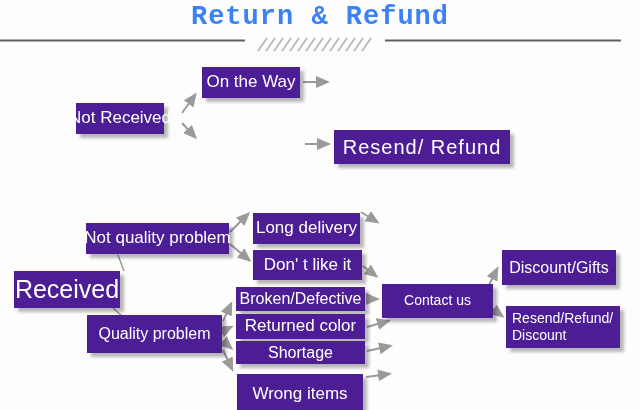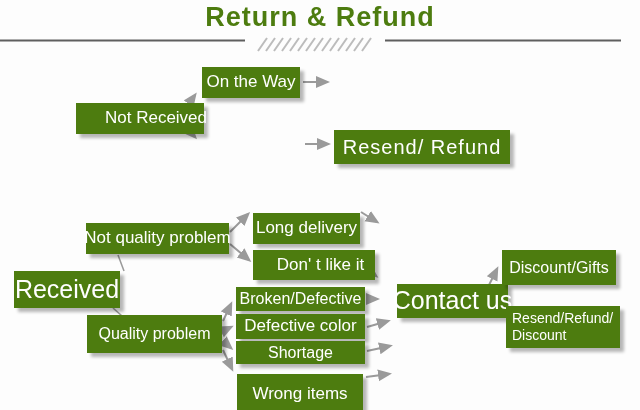--- a/index.html
+++ b/index.html
@@ -3,25 +3,25 @@
 <meta charset="utf-8">
 <style>
   html,body{margin:0;padding:0;}
   body{
     width:640px;height:410px;overflow:hidden;position:relative;
     background:#fdfdfd;font-family:"Liberation Sans",sans-serif;
   }
   .stage{position:absolute;left:0;top:0;width:640px;height:410px;}
   .page-title{
     position:absolute;left:0;right:0;top:2px;text-align:center;
-    font-family:Liberation Sans, sans-serif;
-    font-weight:bold;font-size:27px;color:#4d7c0f;letter-spacing:1px;
+    font-family:Liberation Mono, monospace;
+    font-weight:bold;font-size:27px;color:#3b82f6;letter-spacing:1px;
   }
   .node{
-    position:absolute;background:#4d7c0f;color:#ffffff;
+    position:absolute;background:#4c1d95;color:#ffffff;
     display:flex;align-items:center;justify-content:center;
     box-shadow:4px 4px 3px rgba(0,0,0,0.28);
     white-space:nowrap;line-height:1.1;
   }
   .node.twoline{
     white-space:pre-line;justify-content:flex-start;
     padding-left:6px;text-align:left;line-height:1.25;
   }
   svg.layer{position:absolute;left:0;top:0;pointer-events:none;}
   .edge{stroke:#9a9a9a;stroke-width:2;fill:none;}
@@ -63,32 +63,32 @@
     <line class="edge" marker-end="url(#ah)" x1="223" y1="341" x2="231" y2="348"></line>
     <line class="edge" marker-end="url(#ah)" x1="223" y1="350" x2="232" y2="369"></line>
     <line class="edge" marker-end="url(#ah)" x1="367" y1="299" x2="377" y2="299"></line>
     <line class="edge" marker-end="url(#ah)" x1="367" y1="327" x2="388" y2="321"></line>
     <line class="edge" marker-end="url(#ah)" x1="367" y1="351" x2="390" y2="346"></line>
     <line class="edge" marker-end="url(#ah)" x1="366" y1="377" x2="389" y2="374"></line>
     <line class="edge" marker-end="url(#ah)" x1="486" y1="291" x2="497" y2="269"></line>
     <line class="edge" marker-end="url(#ah)" x1="486" y1="304" x2="502" y2="316"></line>
   </svg>
 
-  <div class="node" style="left:76px;top:103px;width:96px;height:31px;font-size:17px;padding-left:32px;">Not Received</div>
+  <div class="node" style="left:76px;top:103px;width:88px;height:31px;font-size:17px;">Not Received</div>
   <div class="node" style="left:202px;top:67px;width:98px;height:31px;font-size:17px;">On the Way</div>
   <div class="node" style="left:334px;top:130px;width:176px;height:34px;font-size:20px;letter-spacing:1px;">Resend/ Refund</div>
 
   <div class="node" style="left:14px;top:271px;width:106px;height:37px;font-size:25px;">Received</div>
   <div class="node" style="left:86px;top:223px;width:143px;height:31px;font-size:17px;">Not quality problem</div>
   <div class="node" style="left:253px;top:192px;width:107px;height:31px;font-size:17px;margin-top:21px;">Long delivery</div>
-  <div class="node" style="left:253px;top:250px;width:109px;height:30px;font-size:17px;padding-left:13px;">Don' t like it</div>
+  <div class="node" style="left:253px;top:250px;width:109px;height:30px;font-size:17px;">Don' t like it</div>
   <div class="node" style="left:87px;top:315px;width:135px;height:38px;font-size:16px;">Quality problem</div>
   <div class="node" style="left:236px;top:287px;width:129px;height:24px;font-size:16px;">Broken/Defective</div>
-  <div class="node" style="left:236px;top:314px;width:129px;height:25px;font-size:17px;">Defective color</div>
+  <div class="node" style="left:236px;top:314px;width:129px;height:25px;font-size:17px;">Returned color</div>
   <div class="node" style="left:236px;top:341px;width:129px;height:23px;font-size:16px;">Shortage</div>
   <div class="node" style="left:237px;top:366px;width:126px;height:40px;font-size:17px;margin-top:8px;">Wrong items</div>
 
-  <div class="node" style="left:382px;top:284px;width:111px;height:34px;font-size:25px;margin-left:15px;">Contact us</div>
+  <div class="node" style="left:382px;top:284px;width:111px;height:34px;font-size:14px;">Contact us</div>
   <div class="node" style="left:502px;top:250px;width:114px;height:35px;font-size:16px;">Discount/Gifts</div>
   <div class="node twoline" style="left:506px;top:306px;width:108px;height:42px;font-size:14px;">Resend/Refund/
 Discount</div>
 
 </div>
 
 </body></html>

